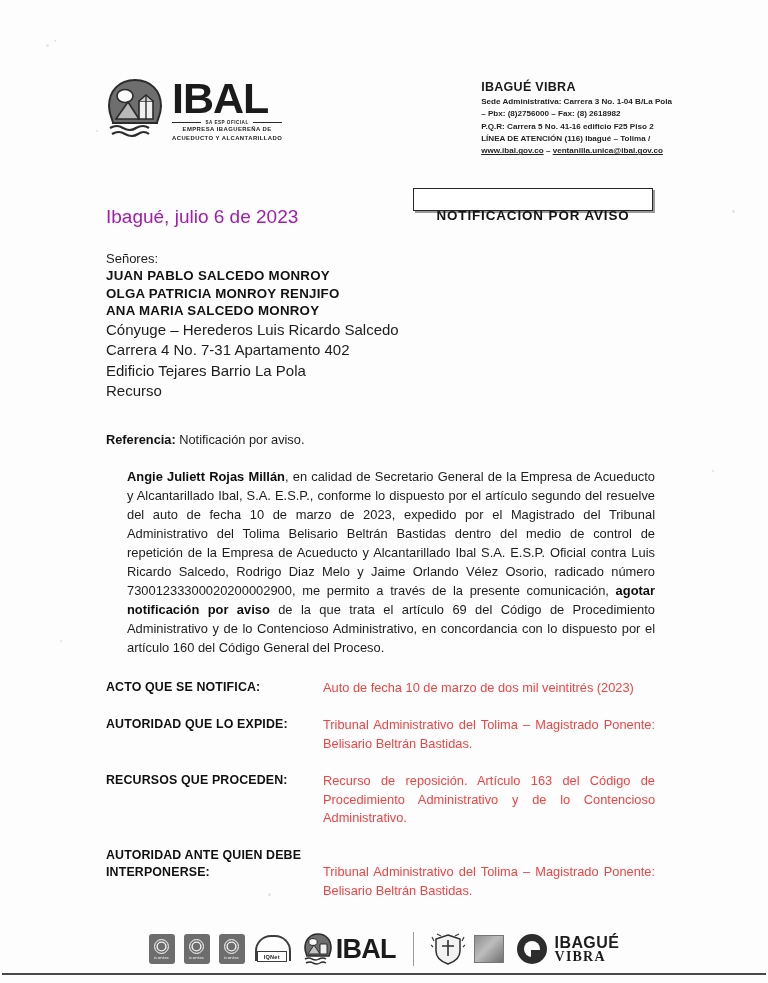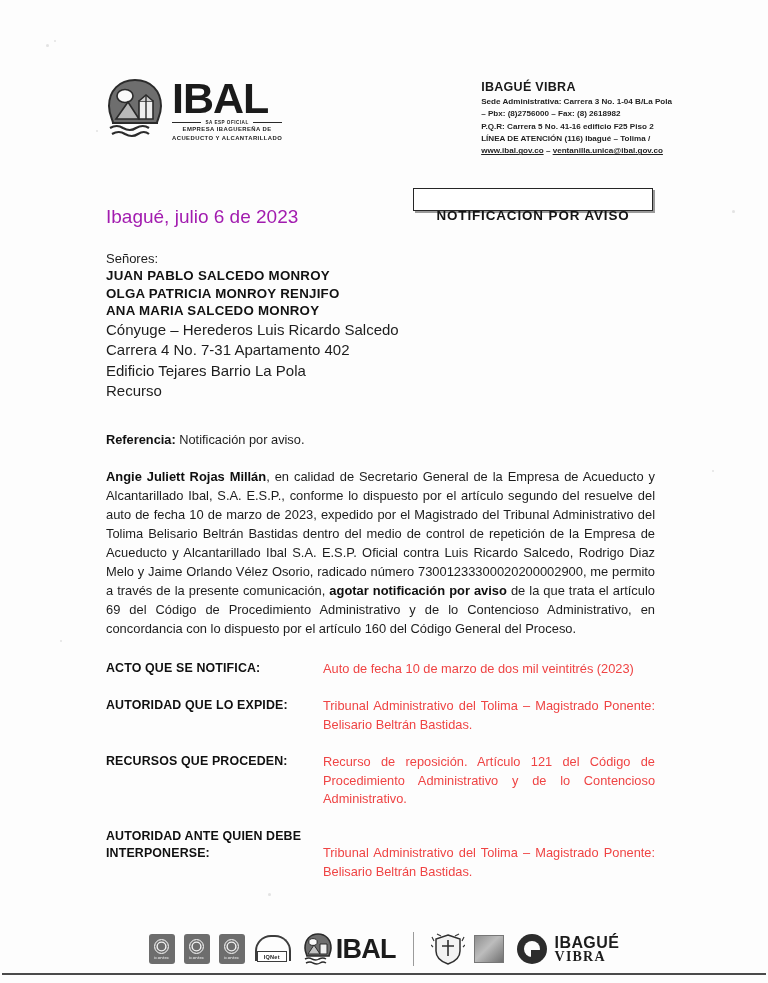--- a/index.html
+++ b/index.html
@@ -168,20 +168,21 @@
     margin-top: 31px;
   }
   .ref-line b { font-weight: bold; color: #101010; }
 
   .body-para {
     font-size: 12.9px;
     line-height: 1.47;
     text-align: justify;
     color: #1d1d1d;
     margin-top: 21px;
+    margin-left: 21px;
   }
   .body-para b { font-weight: bold; color: #0e0e0e; }
 
   
   .fields { margin-top: 21px; }
   .field-row {
     display: flex;
     align-items: flex-start;
     margin-bottom: 19px;
   }
@@ -424,21 +425,21 @@
         <div class="field-value">Auto de fecha 10 de marzo de dos mil veintitrés (2023)</div>
       </div>
 
       <div class="field-row">
         <div class="field-label">AUTORIDAD QUE LO EXPIDE:</div>
         <div class="field-value">Tribunal Administrativo del Tolima – Magistrado Ponente: Belisario Beltrán Bastidas.</div>
       </div>
 
       <div class="field-row">
         <div class="field-label">RECURSOS QUE PROCEDEN:</div>
-        <div class="field-value">Recurso de reposición. Artículo 121 del Código de Procedimiento Administrativo y de lo Contencioso Administrativo.</div>
+        <div class="field-value">Recurso de reposición. Artículo 163 del Código de Procedimiento Administrativo y de lo Contencioso Administrativo.</div>
       </div>
 
       <div class="field-row stacked">
         <div class="field-label">AUTORIDAD ANTE QUIEN DEBE INTERPONERSE:</div>
         <div class="field-value">Tribunal Administrativo del Tolima – Magistrado Ponente: Belisario Beltrán Bastidas.</div>
       </div>
 
     </div>
   </div>
 

